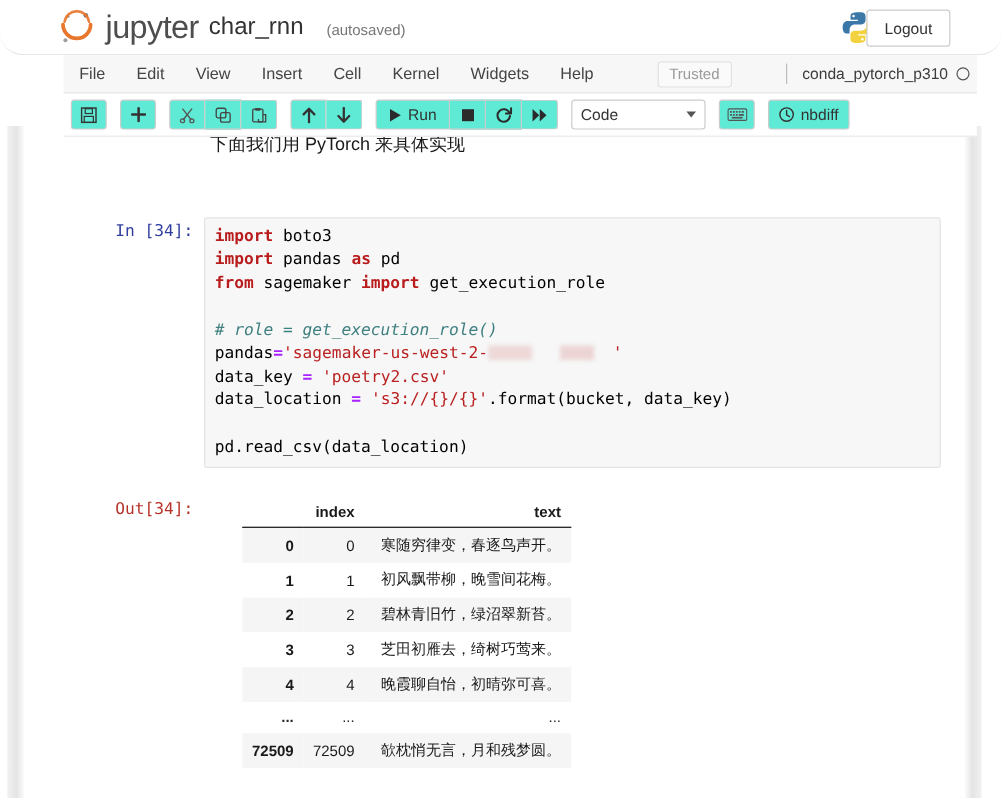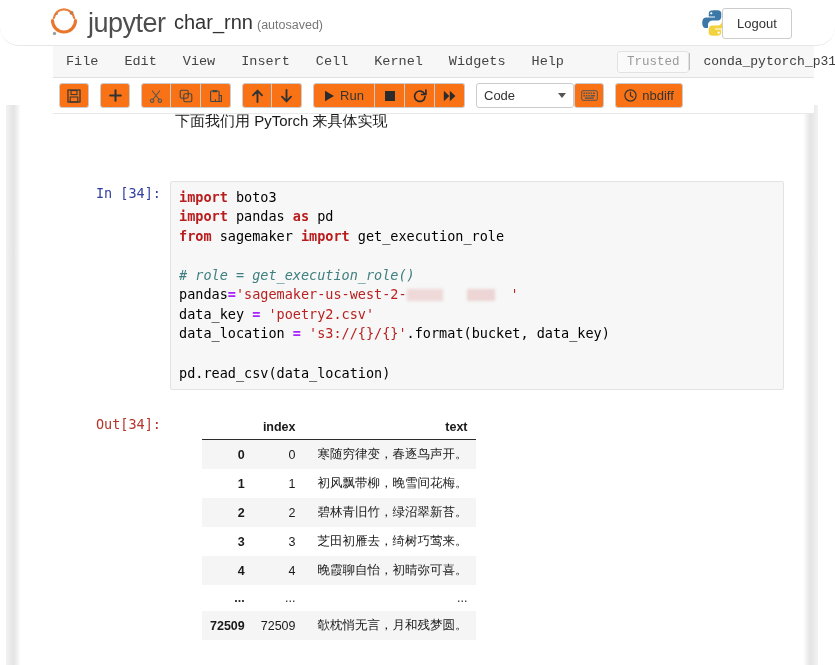--- a/index.html
+++ b/index.html
@@ -47,21 +47,21 @@
   .jp-logo { width: 34px; height: 34px; position: relative; }
   .jp-word {
     font-size: 27px; color: #4e4e4e; letter-spacing: -0.5px;
     font-weight: 300; line-height: 1;
   }
   #nb-title {
     position: absolute; left: 174px; top: 11px;
     font-size: 20px; color: #333; font-weight: 400;
   }
   #nb-autosave {
-    position: absolute; left: 257px; top: 18px;
+    position: absolute; left: 272px; top: 18px;
     font-size: 12.5px; color: #777;
   }
   #py-logo {
     position: absolute; left: 700px; top: 8px;
     width: 30px; height: 30px;
   }
   #logout-btn {
     position: absolute; left: 722px; top: 8px;
     width: 70px; height: 31px;
     border: 1px solid #ccc; border-radius: 3px;
@@ -73,21 +73,20 @@
   
   #menubar {
     position: relative;
     height: 32px;
     margin-left: 53px;
     margin-right: 21px;
     background: #f7f7f7;
     border-bottom: 1px solid #e0e0e0;
     display: flex; align-items: center;
     z-index: 3;
-    font-family: Liberation Mono, monospace;
   }
   .menu-item {
     font-size: 13.5px; color: #444;
     padding: 0 13px; height: 100%;
     display: flex; align-items: center; cursor: pointer;
   }
   #trusted-badge {
     margin-left: 40px;
     font-size: 12.5px; color: #9a9a9a;
     border: 1px solid #e2e2e2; border-radius: 3px;
@@ -112,40 +111,40 @@
     background: #ffffff;
     border-bottom: 1px solid #e8e8e8;
     display: flex; align-items: center; gap: 0;
     padding-left: 6px;
     z-index: 3;
   }
   .tb-group { display: flex; margin-right: 11px; }
   .tb-btn {
     height: 25px; min-width: 30px;
     border: 1px solid #cccccc;
-    background: #f97316;
+    background: #5eead4;
     display: flex; align-items: center; justify-content: center;
     cursor: pointer; color: #333;
     font-size: 13px;
     padding: 0 5px;
   }
   .tb-group .tb-btn + .tb-btn { border-left: none; }
   .tb-group .tb-btn:first-child { border-radius: 3px 0 0 3px; }
   .tb-group .tb-btn:last-child  { border-radius: 0 3px 3px 0; }
   .tb-group .tb-btn:only-child  { border-radius: 3px; }
   .tb-btn.run { min-width: 62px; gap: 5px; }
   .tb-btn.wide { min-width: 68px; gap: 5px; }
 
   #celltype-select {
-    height: 25px; width: 98px;
+    height: 25px; width: 112px;
     border: 1px solid #ccc; border-radius: 3px;
     background: #fff; color: #333; font-size: 13px;
     padding: 0 7px;
     display: flex; align-items: center; justify-content: space-between;
-    cursor: pointer; 
+    cursor: pointer; margin-right: 11px;
   }
   .caret { width: 0; height: 0; border-left: 4px solid transparent;
            border-right: 4px solid transparent; border-top: 5px solid #555; }
 
   
   #notebook {
     position: absolute;
     left: 20px; top: 114px;
     width: 784px; height: 551px;
     background: #ffffff;

